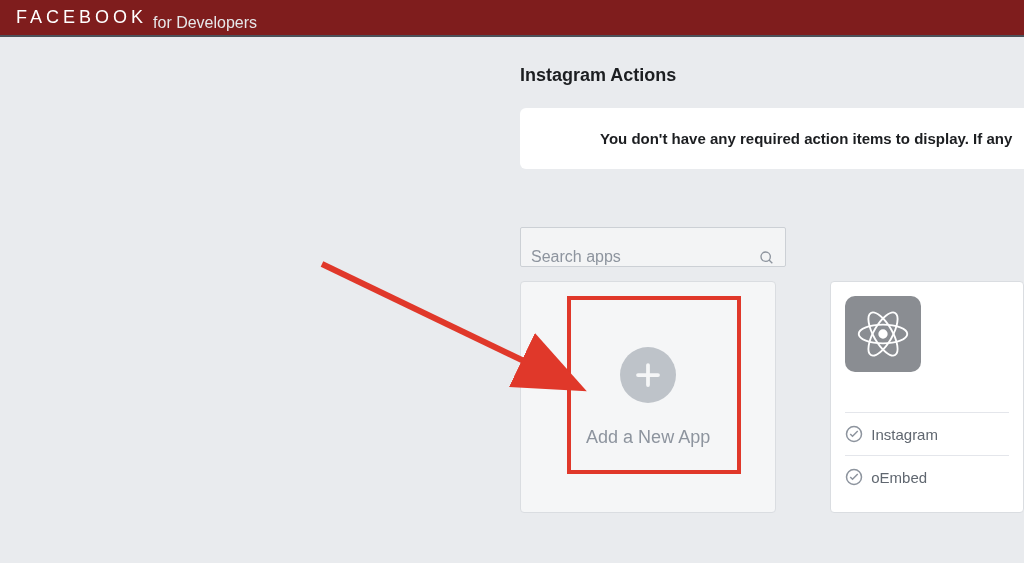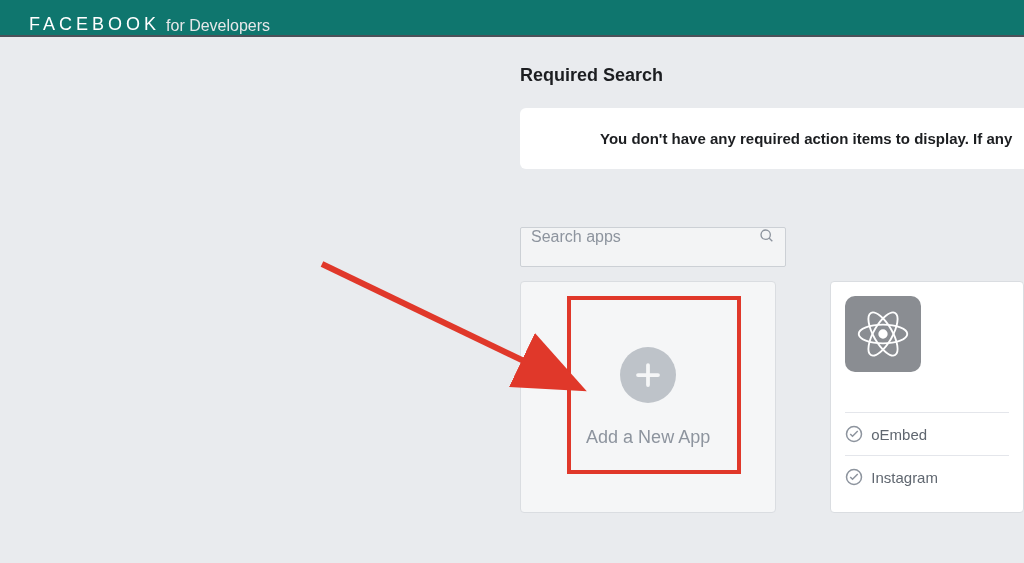--- a/index.html
+++ b/index.html
@@ -9,25 +9,25 @@
     }
     body {
       font-family: Helvetica, Arial, sans-serif;
       background: #e9ebee;
       width: 1024px;
       height: 563px;
       overflow: hidden;
       position: relative;
     }
     .top-bar {
-      background: #0f766e;
+      background: #7f1d1d;
       height: 37px;
       display: flex;
-      align-items: flex-end;
-      padding-left: 29px;
+      align-items: center;
+      padding-left: 16px;
       border-bottom: 2px solid #4b5159;
     }
     .fb-logo {
       color: #fff;
       font-weight: 300;
       letter-spacing: 4px;
       font-size: 18px;
       font-family: Helvetica, Arial, sans-serif;
     }
     .for-dev {
@@ -57,21 +57,21 @@
       color: #1c1e21;
       margin-bottom: 58px;
     }
     .search-box {
       width: 266px;
       height: 40px;
       background: #f3f4f5;
       border: 1px solid #ccd0d5;
       border-radius: 2px;
       display: flex;
-      align-items: flex-start;
+      align-items: flex-end;
       padding: 0 10px;
       margin-bottom: 14px;
     }
     .search-input {
       flex: 1;
       border: none;
       background: transparent;
       font-size: 16px;
       color: #8d949e;
       outline: none;
@@ -172,21 +172,21 @@
   </style>
 </head>
 <body>
 
 <div class="top-bar">
   <span class="fb-logo">FACEBOOK</span>
   <span class="for-dev">for Developers</span>
 </div>
 
 <div class="content">
-  <h2 class="section-title">Required Search</h2>
+  <h2 class="section-title">Instagram Actions</h2>
 
   <div class="action-card">
     <span>You don't have any required action items to display. If any</span>
   </div>
 
   <div class="search-box">
     <input class="search-input" type="text" placeholder="Search apps" style="">
     <svg class="search-icon" viewBox="0 0 24 24" fill="none" stroke="#8d949e" stroke-width="2">
       <circle cx="10" cy="10" r="7"></circle>
       <line x1="20" y1="20" x2="15" y2="15"></line>
@@ -212,28 +212,28 @@
           <ellipse cx="30" cy="30" rx="26" ry="10"></ellipse>
           <ellipse cx="30" cy="30" rx="26" ry="10" transform="rotate(60 30 30)"></ellipse>
           <ellipse cx="30" cy="30" rx="26" ry="10" transform="rotate(-60 30 30)"></ellipse>
         </svg>
       </div>
       <div class="feature-item">
         <svg class="check-icon" viewBox="0 0 24 24" fill="none" stroke="#8d949e" stroke-width="2">
           <circle cx="12" cy="12" r="10"></circle>
           <path d="M7 12 l3 3 l7 -7"></path>
         </svg>
-        <span>oEmbed</span>
+        <span>Instagram</span>
       </div>
       <div class="feature-item">
         <svg class="check-icon" viewBox="0 0 24 24" fill="none" stroke="#8d949e" stroke-width="2">
           <circle cx="12" cy="12" r="10"></circle>
           <path d="M7 12 l3 3 l7 -7"></path>
         </svg>
-        <span>Instagram</span>
+        <span>oEmbed</span>
       </div>
     </div>
   </div>
 </div>
 
 <svg class="arrow-annotation" width="290" height="150" viewBox="0 0 290 150">
   <defs>
     <marker id="arrowhead" markerWidth="12" markerHeight="10" refX="10" refY="5" orient="auto">
       <polygon points="0 0, 12 5, 0 10" fill="#e0382a"></polygon>
     </marker>

